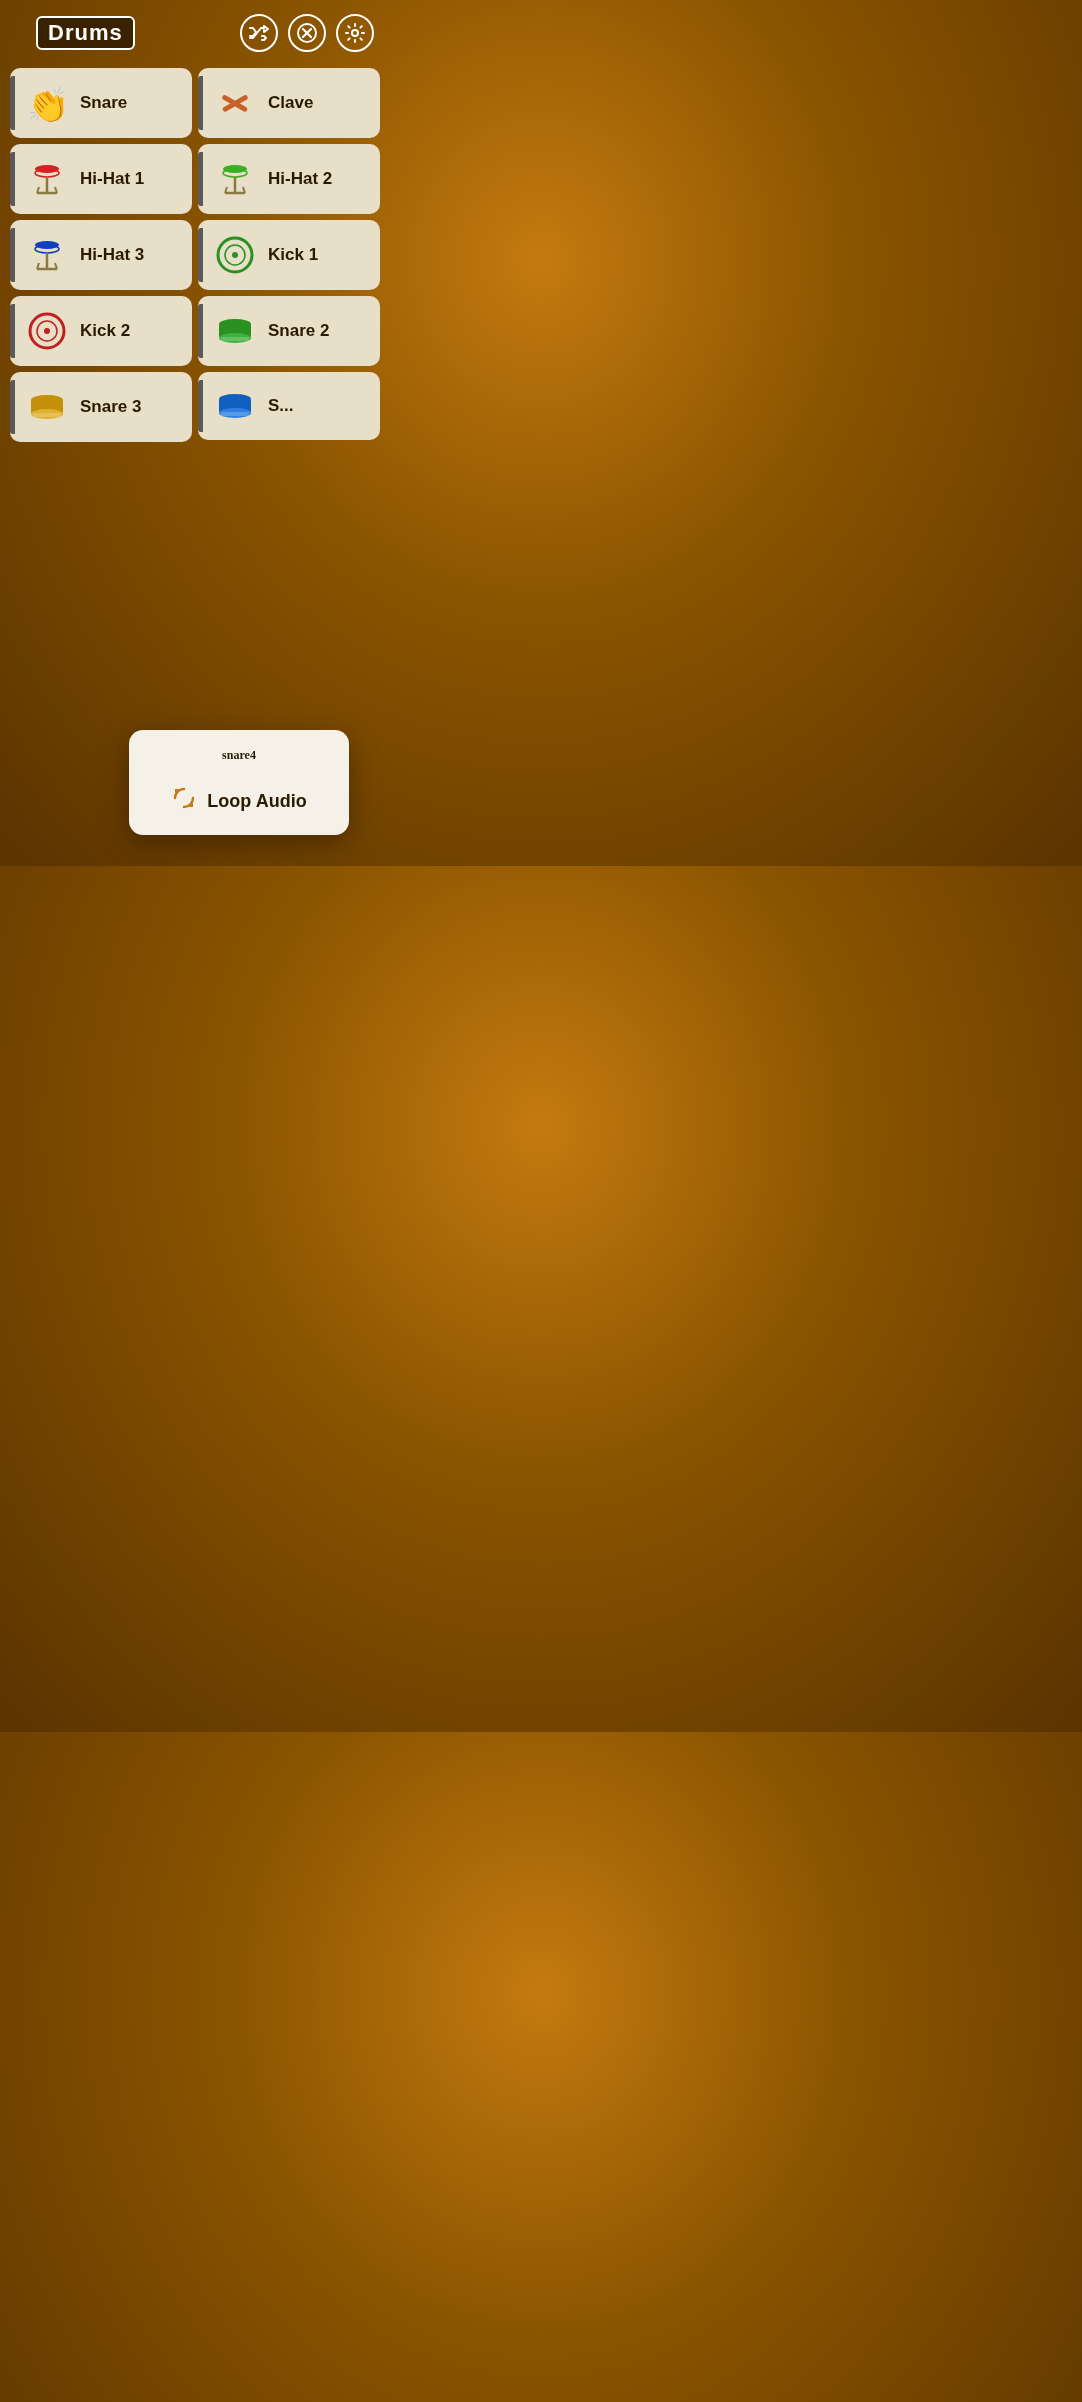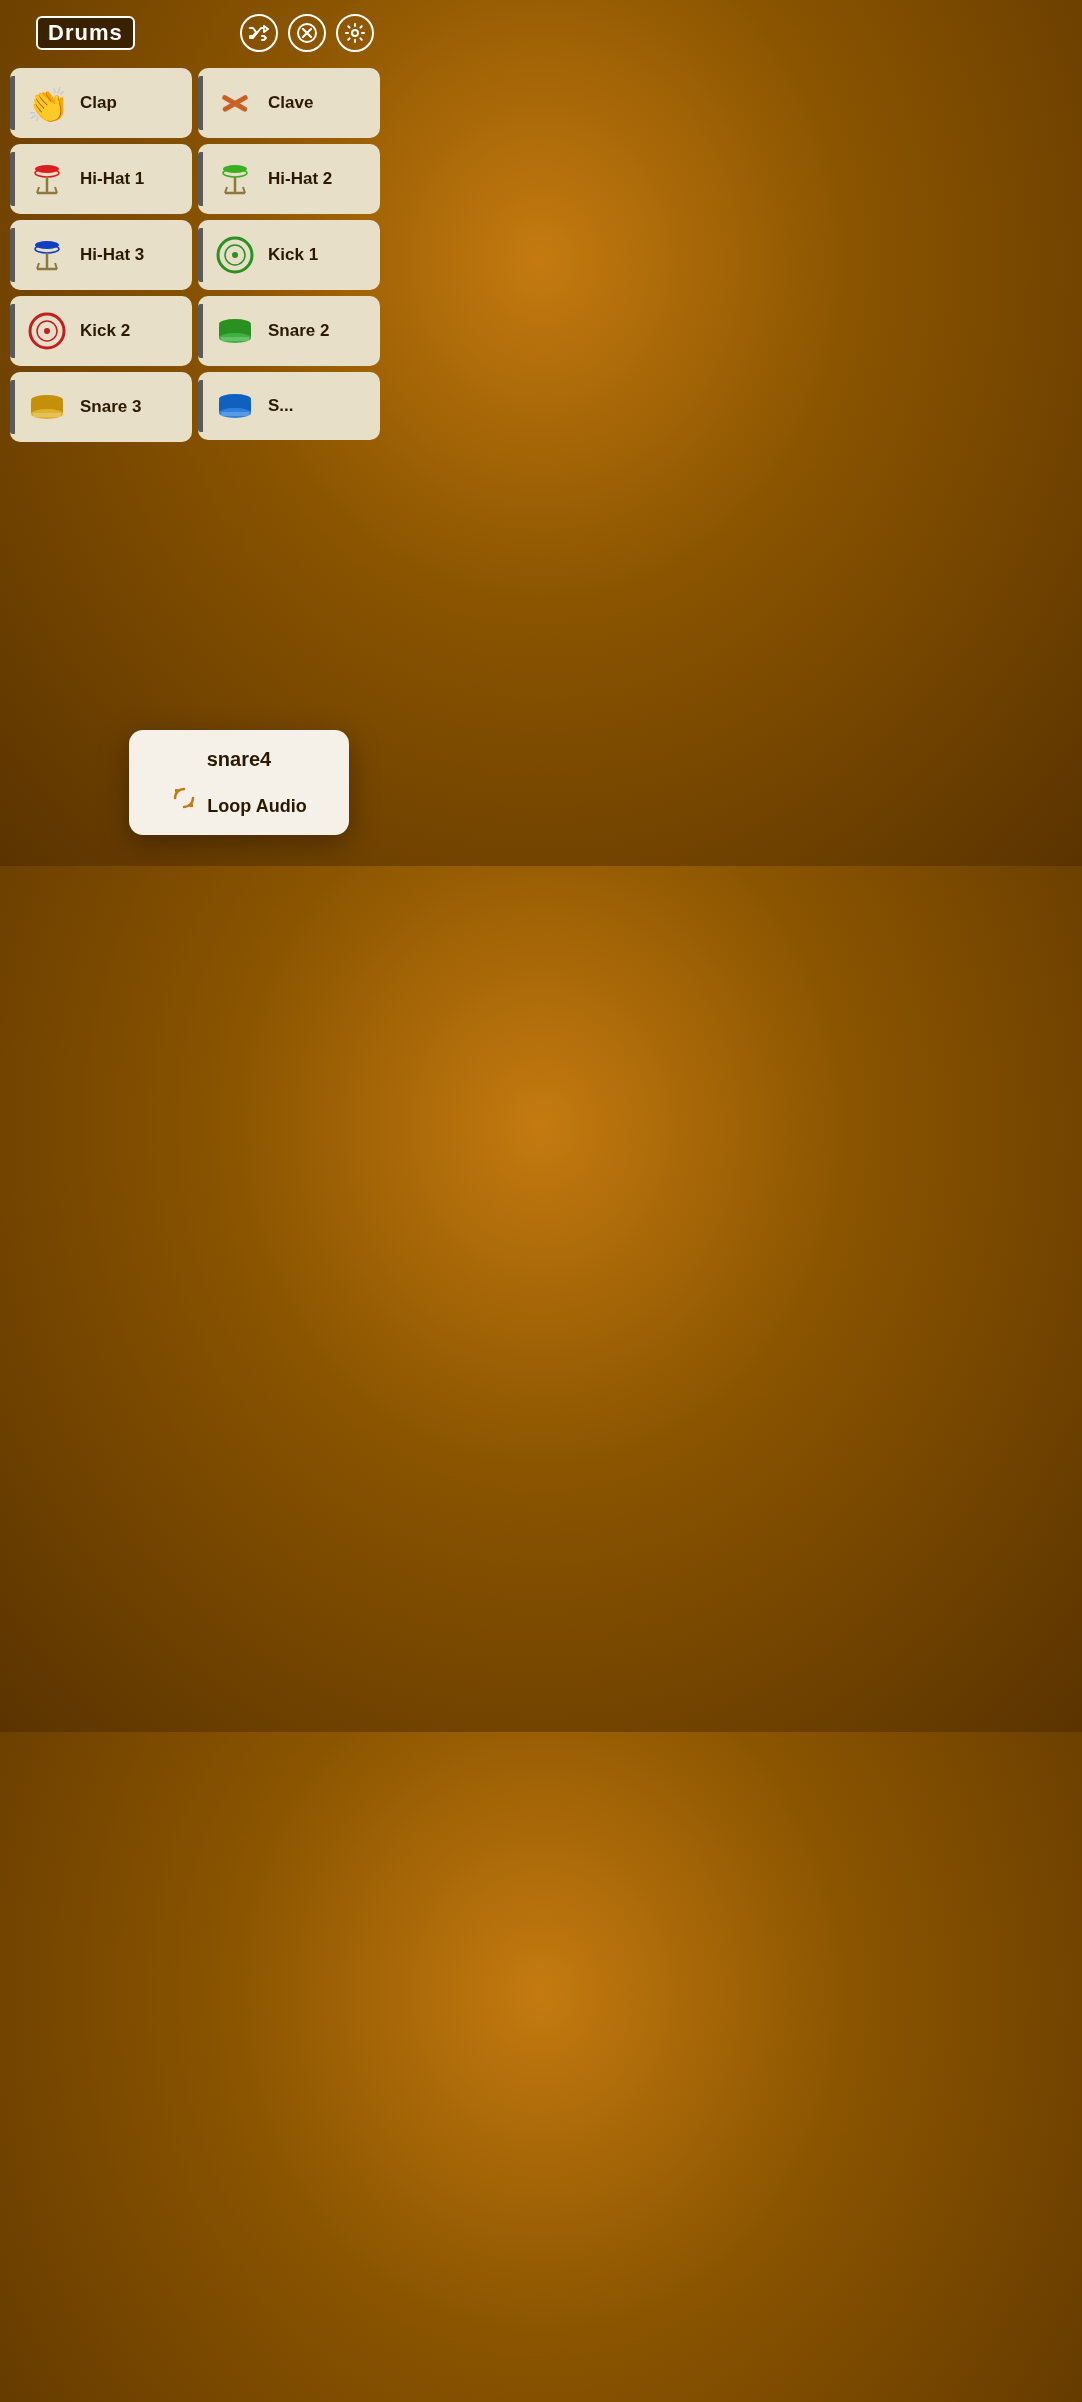--- a/index.html
+++ b/index.html
@@ -121,29 +121,30 @@
       background: #f5f0e8;
       border-radius: 14px;
       padding: 18px 30px 18px 30px;
       box-shadow: 0 8px 30px rgba(0,0,0,0.35);
       z-index: 100;
       min-width: 220px;
       text-align: center;
     }
 
     .context-menu-title {
-      font-size: 20px;
+      font-size: 12px;
       font-weight: 700;
       color: #2a1a00;
-      margin-bottom: 14px;
+      margin-bottom: 22px;
+      font-family: Liberation Serif, serif;
     }
 
     .context-menu-item {
       display: flex;
-      align-items: flex-end;
+      align-items: center;
       justify-content: center;
       gap: 10px;
       cursor: pointer;
     }
 
     .loop-icon {
       font-size: 22px;
       color: #b86a00;
     }
 
@@ -190,21 +191,21 @@
 <div class="grid">
 
   <button class="drum-item">
     <div class="left-bar"></div>
     <div class="drum-icon">
       <svg width="44" height="44" viewBox="0 0 44 44">
 
         <text x="2" y="36" font-size="34">👏</text>
       </svg>
     </div>
-    <span class="drum-label">Clap</span>
+    <span class="drum-label">Snare</span>
   </button>
 
   <button class="drum-item">
     <div class="left-bar"></div>
     <div class="drum-icon">
 
       <svg width="44" height="44" viewBox="0 0 44 44">
         <rect x="8" y="20" width="28" height="5" rx="2.5" fill="#c8602a" transform="rotate(-30 22 22)"></rect>
         <rect x="8" y="20" width="28" height="5" rx="2.5" fill="#c8602a" transform="rotate(30 22 22)"></rect>
       </svg>

